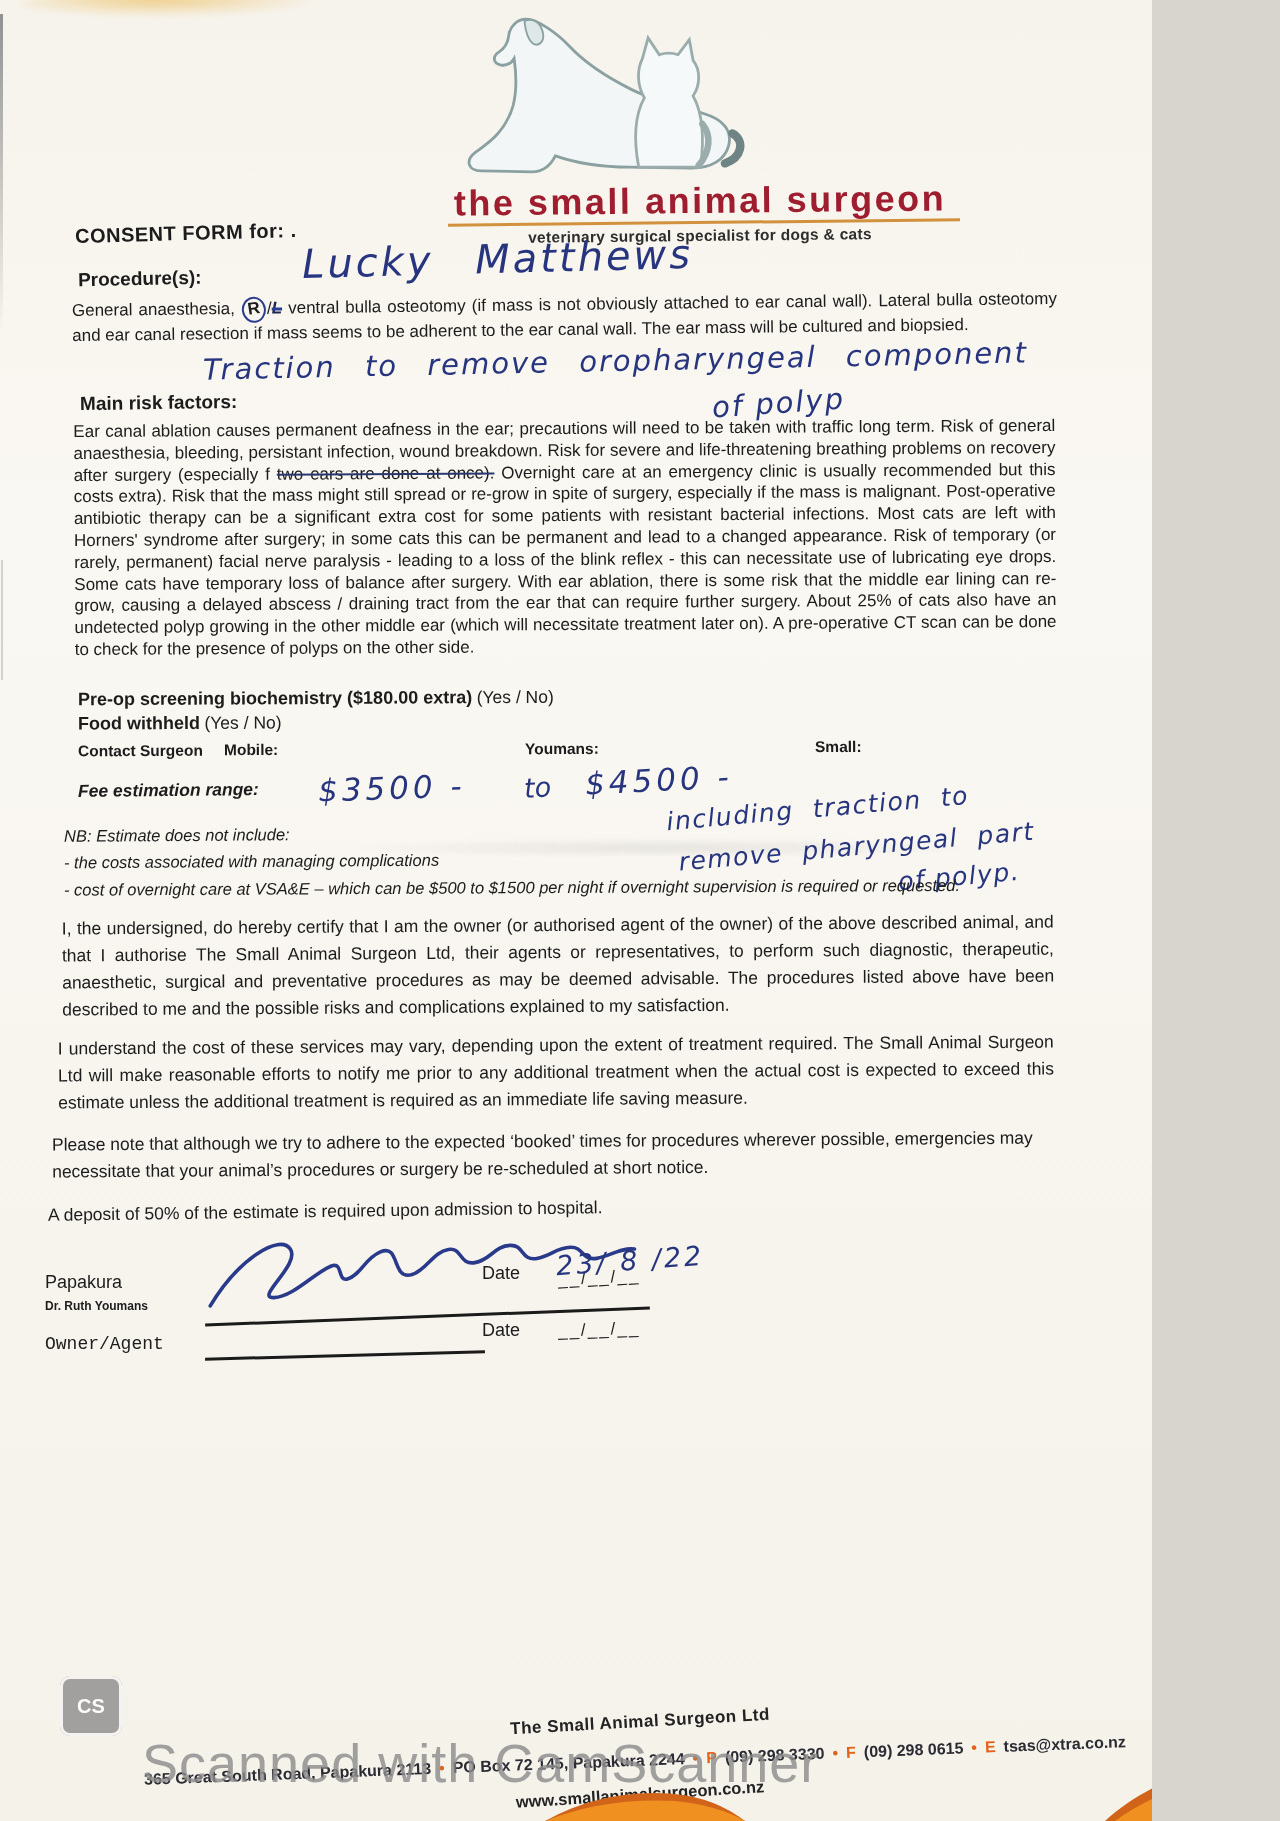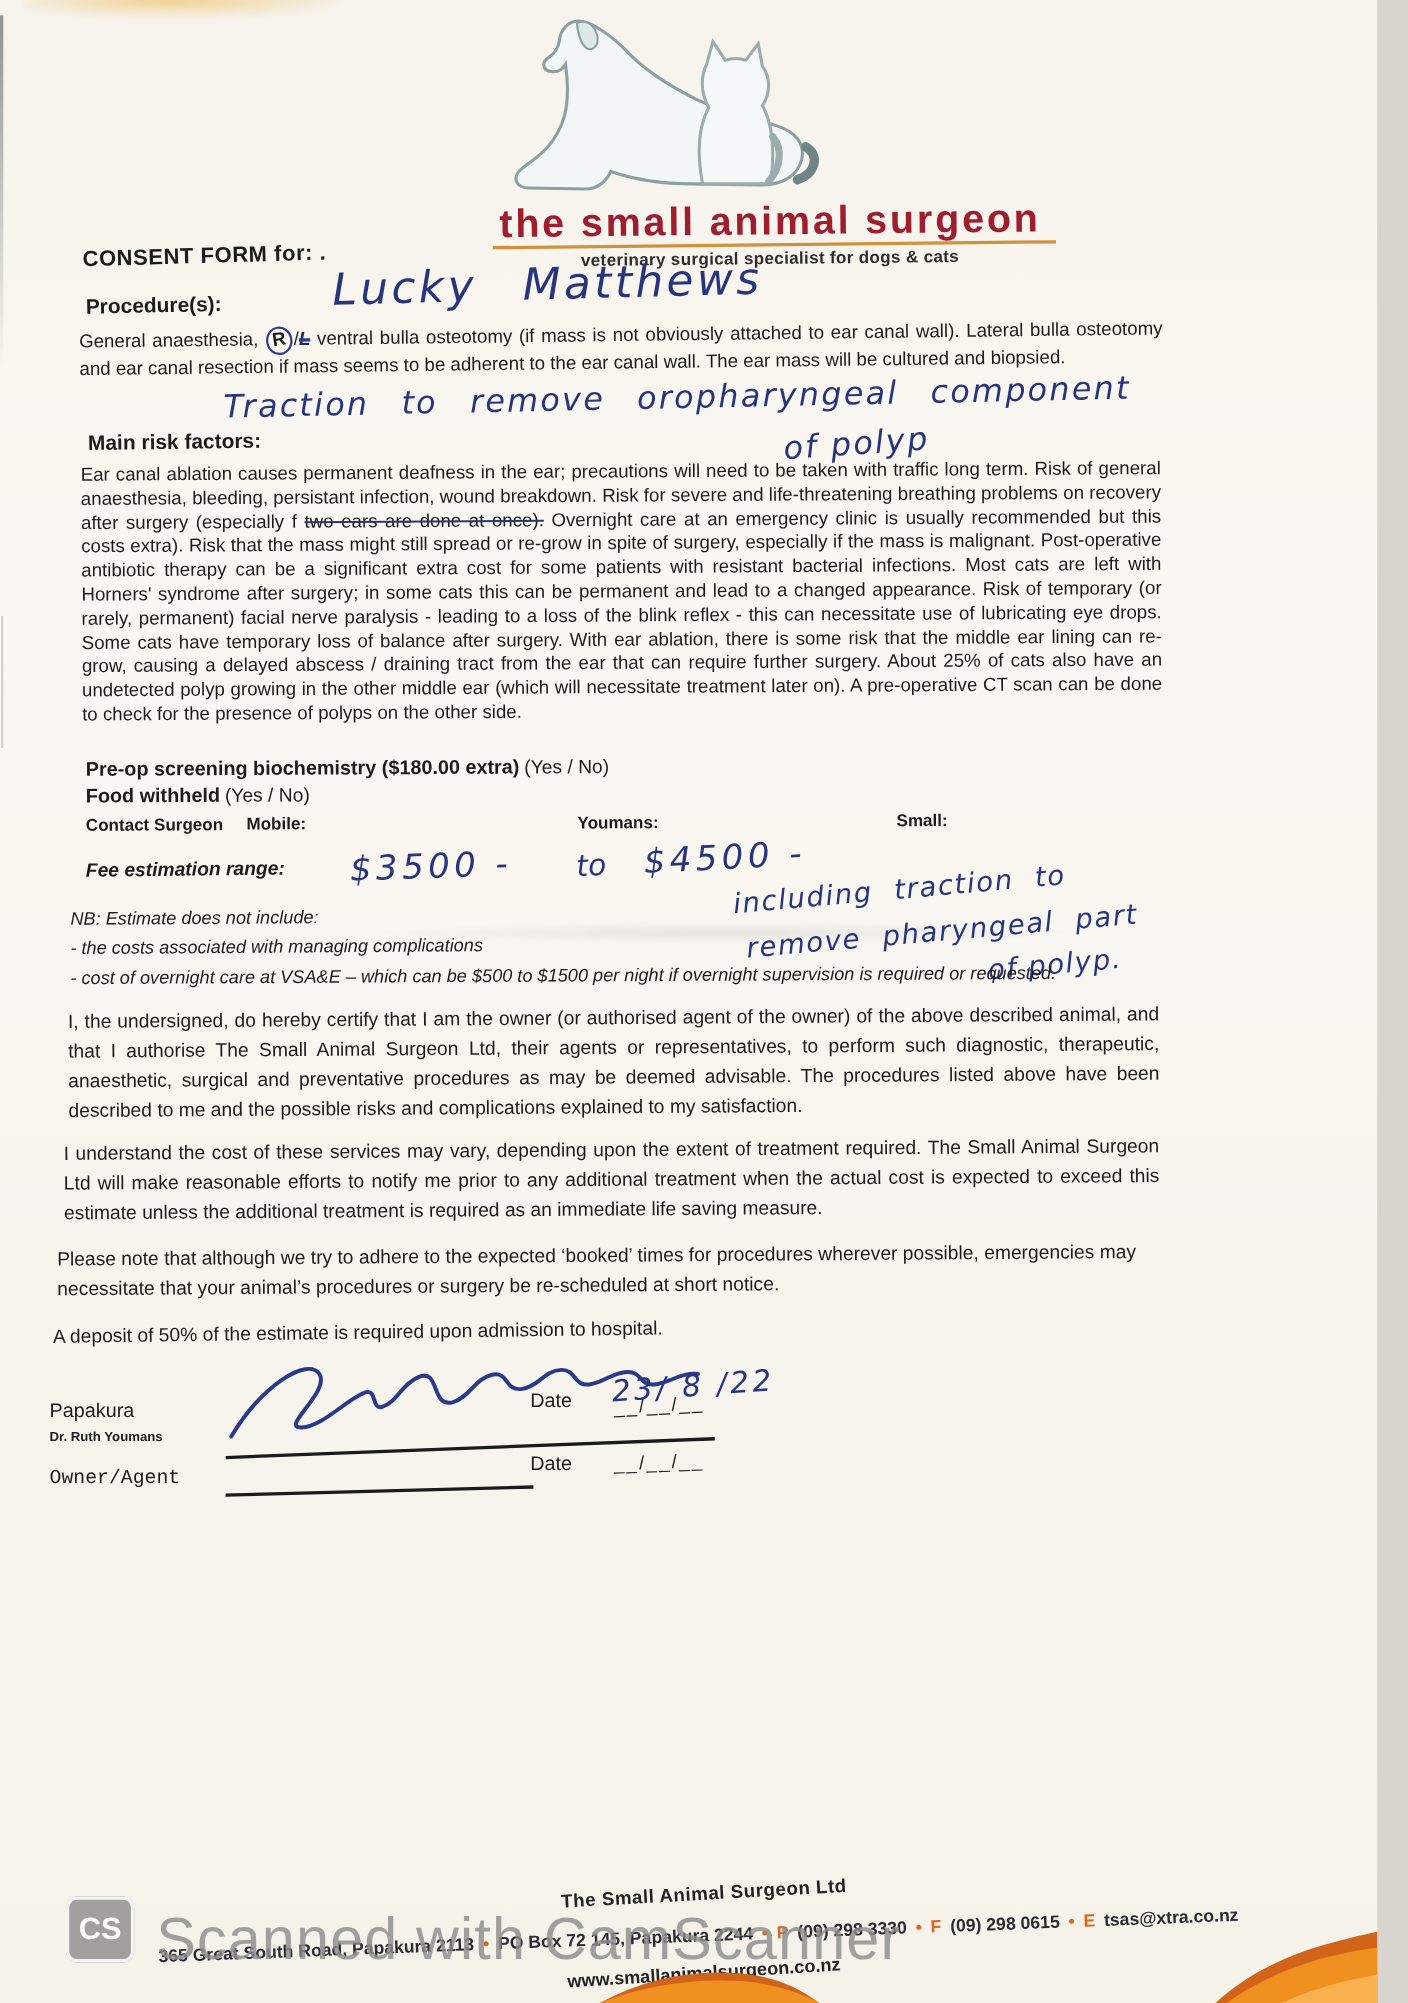--- a/index.html
+++ b/index.html
@@ -1,18 +1,18 @@
 <!DOCTYPE html>
 <html><head>
 <meta charset="utf-8">
 <title>Consent Form Scan</title>
 <style>
   html,body{margin:0;padding:0;background:#d8d5cf;}
   .page{
-    position:relative;width:1252px;height:1821px;overflow:hidden;
+    position:relative;width:1152px;height:1821px;overflow:hidden;
     background:linear-gradient(180deg,#f6f3ec 0%,#faf8f2 30%,#f7f4ee 70%,#f5f2ea 100%);
     font-family:"Liberation Sans",sans-serif;color:#1c1c1c;
   }
   .b{position:absolute;}
   
   .smudge-top{left:20px;top:-8px;width:300px;height:26px;border-radius:50%;
     background:radial-gradient(ellipse at 45% 30%,rgba(238,202,128,.85),rgba(238,202,128,0) 70%);filter:blur(2px);}
   .edge-line{left:0;top:14px;width:3px;height:320px;background:linear-gradient(#3c4448,rgba(60,68,72,0));opacity:.55;}
   .edge-line2{left:1px;top:560px;width:2px;height:120px;background:#5a6468;opacity:.25;}
   .crease{left:340px;top:838px;width:640px;height:20px;
@@ -85,22 +85,22 @@
   
   .f-company{left:430px;top:1712px;width:420px;text-align:center;font-size:17px;font-weight:700;
     color:#232323;letter-spacing:.5px;transform:rotate(-3.2deg);}
   .f-address{left:10px;top:1752px;width:1250px;text-align:center;font-size:16px;font-weight:600;
     color:#2b2b34;transform:rotate(-2.2deg);white-space:nowrap;}
   .f-address span{margin:0 4px;}
   .acc{color:#e0641c;font-weight:700;}
   .f-web{left:450px;top:1785px;width:380px;text-align:center;font-size:16.5px;font-weight:700;
     color:#232323;transform:rotate(-3.6deg);}
   
-  .wm-icon{left:60px;top:1724px;width:62px;height:60px;background:#8f8f8f;border-radius:10px;opacity:.82;
-    display:flex;align-items:center;justify-content:center;color:#fff;font-weight:700;font-size:28px;
+  .wm-icon{left:60px;top:1676px;width:62px;height:60px;background:#8f8f8f;border-radius:10px;opacity:.82;
+    display:flex;align-items:center;justify-content:center;color:#fff;font-weight:700;font-size:20px;
     box-shadow:inset 0 0 0 3px rgba(255,255,255,.9);z-index:6;}
   .wm-text{left:142px;top:1732px;font-size:54px;color:rgba(140,140,140,.82);letter-spacing:1px;
     white-space:nowrap;z-index:6;}
   
   .swoosh{z-index:1;}
 </style>
 </head>
 <body>
 
 <div class="page">

